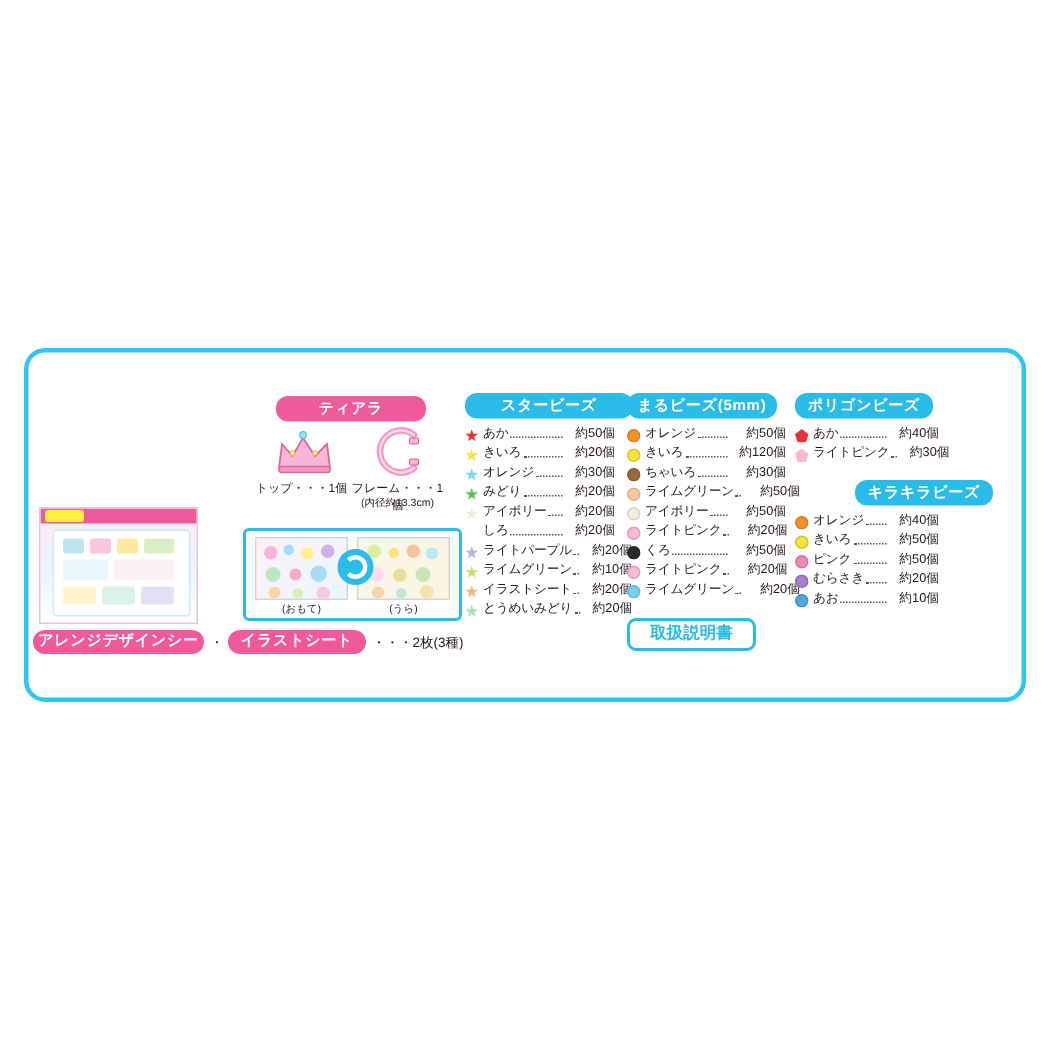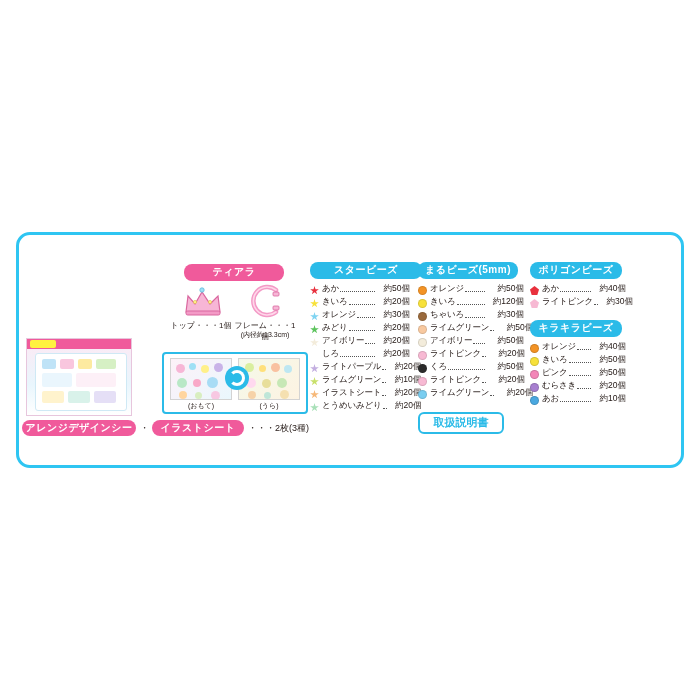--- a/index.html
+++ b/index.html
@@ -508,21 +508,21 @@
           <span class="bead poly" style="background: rgb(232, 48, 61);"></span>
           <span class="nm">あか</span>
           <span class="dots"></span>
           <span class="qty" style="width: 34px;">約40個</span>
         </div><div class="row">
           <span class="bead poly" style="background: rgb(247, 185, 211);"></span>
           <span class="nm">ライトピンク</span>
           <span class="dots"></span>
           <span class="qty" style="width: 34px;">約30個</span>
         </div></div>
-      <div class="col" style="left: 530px; top: 320px; width: 96px;"><div class="hdr hdr-blue chdr" style="width: 92px;">キラキラビーズ</div><div class="row">
+      <div class="col" style="left: 530px; top: 320px; width: 96px;"><div class="hdr hdr-blue chdr" style="width: 92px; margin-left: 40px;">キラキラビーズ</div><div class="row">
           <span class="bead spark" style="background: rgb(243, 147, 37);"></span>
           <span class="nm">オレンジ</span>
           <span class="dots"></span>
           <span class="qty" style="width: 34px;">約40個</span>
         </div><div class="row">
           <span class="bead spark" style="background: rgb(247, 225, 58);"></span>
           <span class="nm">きいろ</span>
           <span class="dots"></span>
           <span class="qty" style="width: 34px;">約50個</span>
         </div><div class="row">

